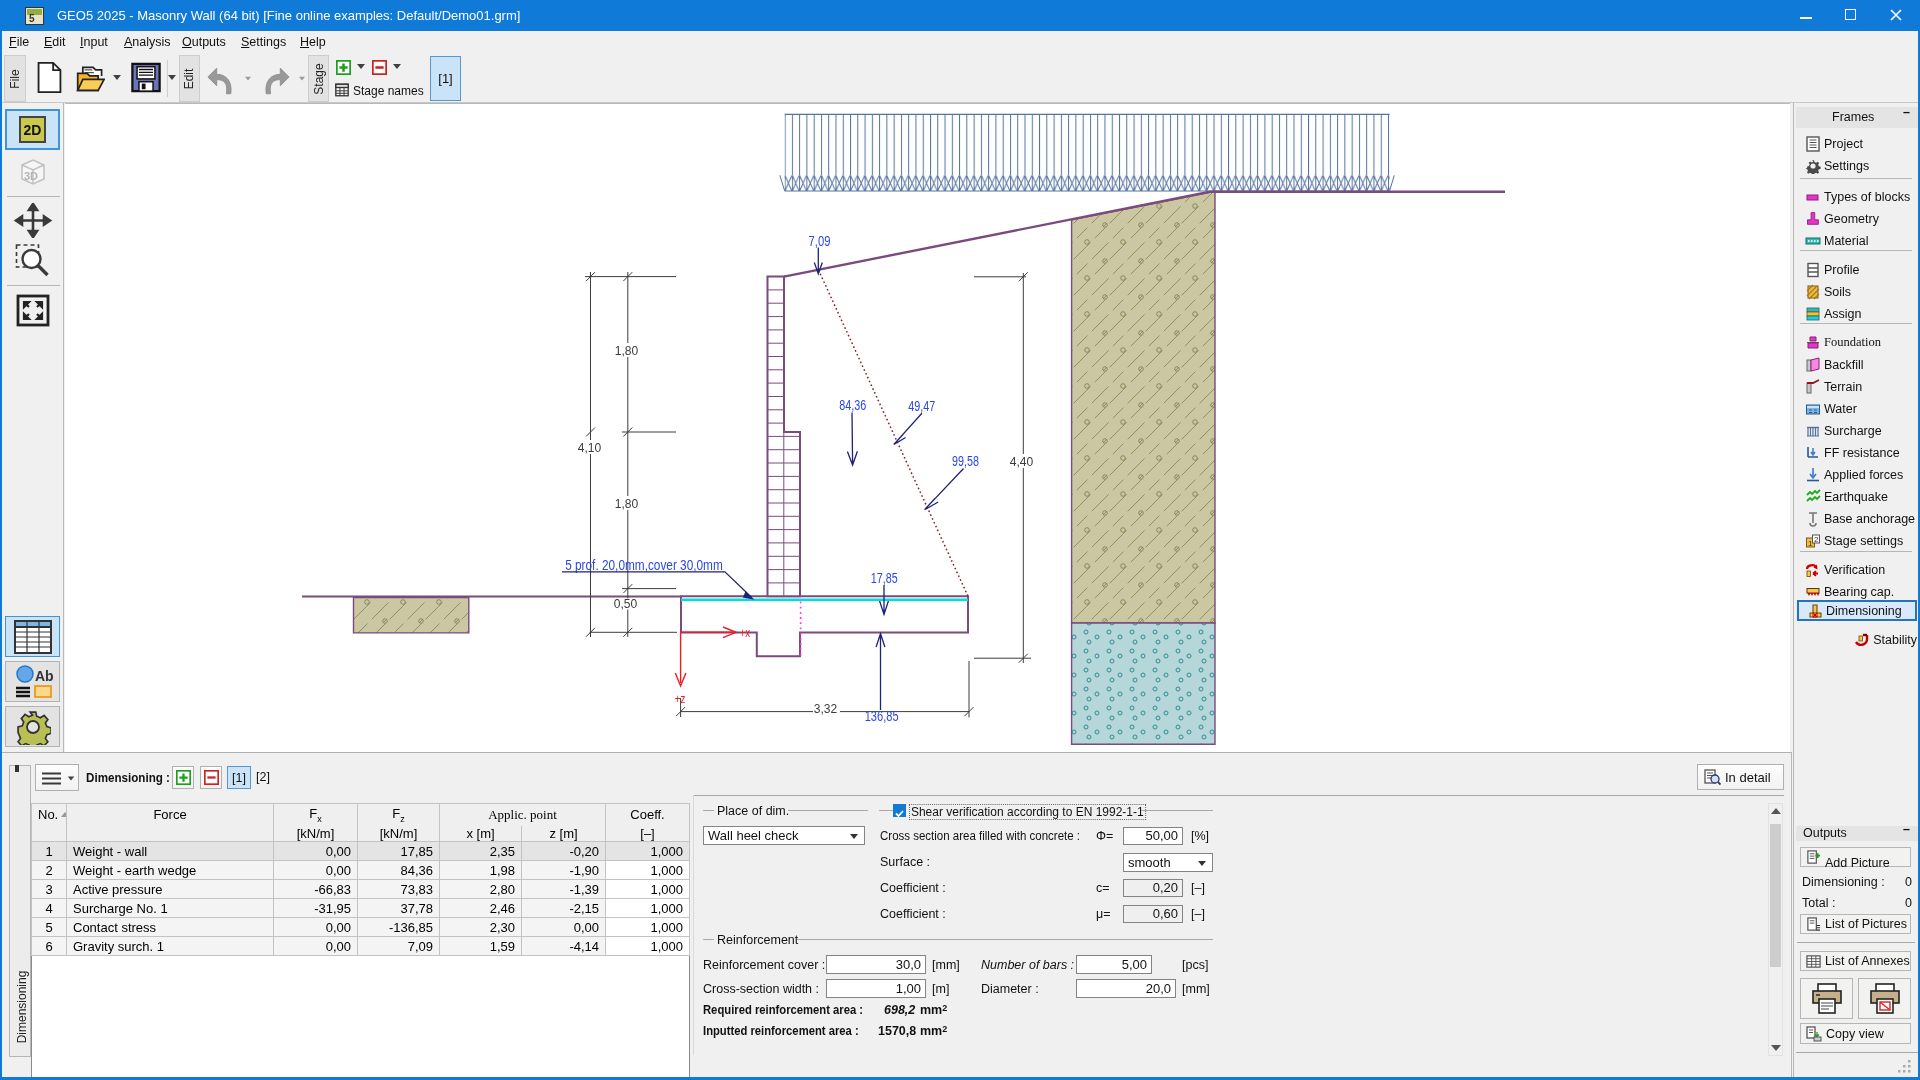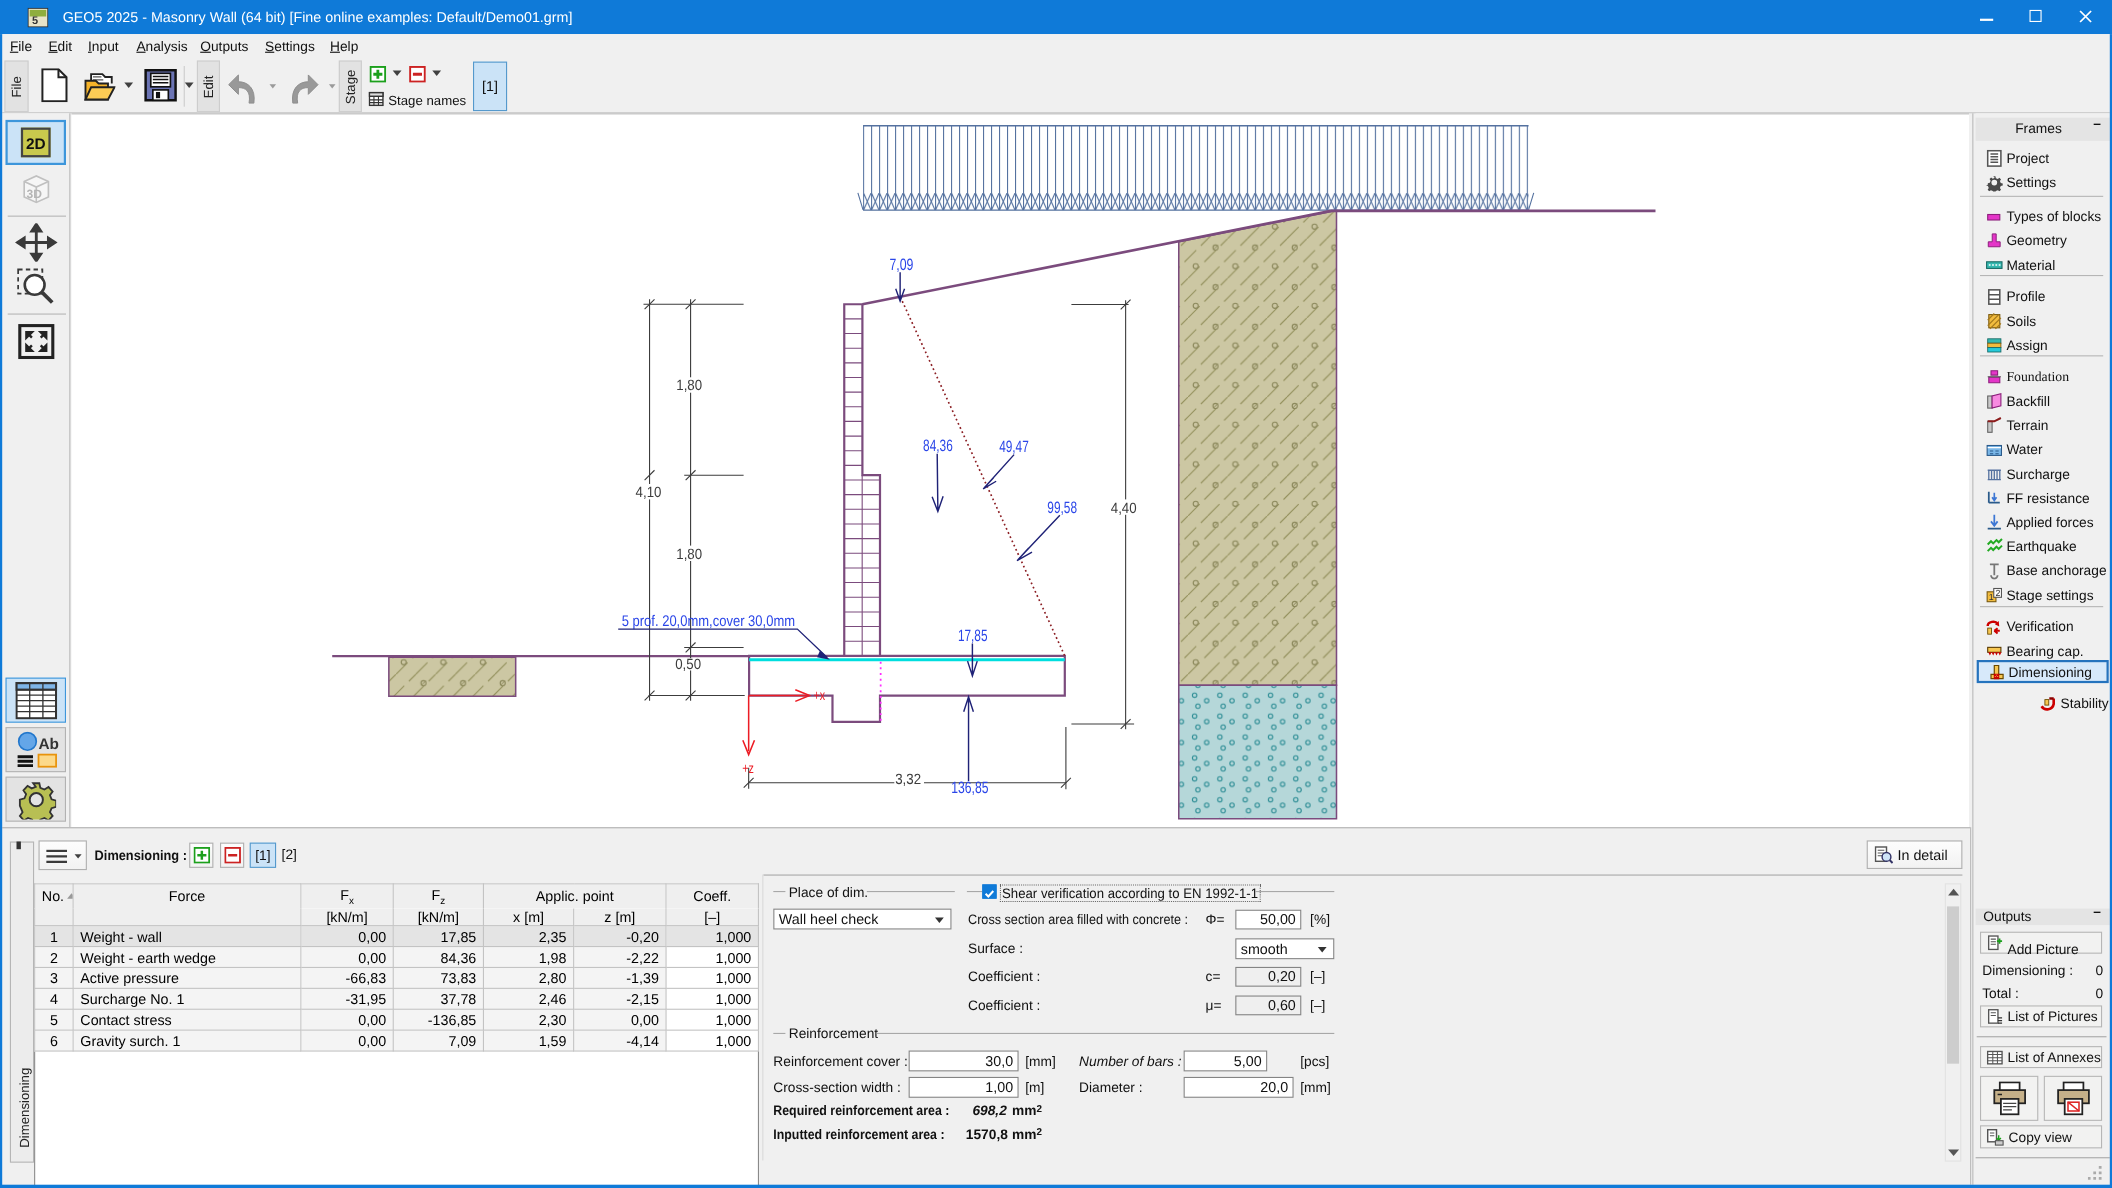--- a/index.html
+++ b/index.html
@@ -568,21 +568,21 @@
       <col style="width:82px">
       <col style="width:84px">
       <col style="width:84px">
     </colgroup>
   <tbody>
       <tr style="height:22px;">
     <th rowspan="2" style="vertical-align:top;padding-top:3px;">No.<span style="display:inline-block;width:0;height:0;border-left:4px solid transparent;border-right:4px solid transparent;border-bottom:5px solid #999;margin-left:3px;margin-bottom:2px;"></span></th>
     <th rowspan="2" style="vertical-align:top;padding-top:3px;">Force</th>
     <th style="border-bottom:none;">F<sub style="font-size:9px;">x</sub></th>
     <th style="border-bottom:none;">F<sub style="font-size:9px;">z</sub></th>
-    <th colspan="2" style="border-bottom:none;">Applic. point</th>
+    <th colspan="2" style="border-bottom:none;font-family:Liberation Serif, serif;">Applic. point</th>
     <th style="border-bottom:none;">Coeff.</th>
   </tr>
   <tr style="height:16px;">
         <th style="border-top:none;">[kN/m]</th>
         <th style="border-top:none;">[kN/m]</th>
         <th style="border-top:none;">x [m]</th>
         <th style="border-top:none;">z [m]</th>
         <th style="border-top:none;">[–]</th>
       </tr>
   <tr style="height:19px;background:#e4e4e4;">
@@ -593,21 +593,21 @@
         <td class="num">2,35</td>
         <td class="num">-0,20</td>
         <td class="num">1,000</td>
       </tr>
   <tr style="height:19px;background:#f4f4f4;">
         <td class="ctr">2</td>
         <td>Weight - earth wedge</td>
         <td class="num">0,00</td>
         <td class="num">84,36</td>
         <td class="num">1,98</td>
-        <td class="num">-2,22</td>
+        <td class="num">-1,90</td>
         <td class="num" style="background:#fff;">1,000</td>
       </tr>
   <tr style="height:19px;background:#f4f4f4;">
         <td class="ctr">3</td>
         <td>Active pressure</td>
         <td class="num">-66,83</td>
         <td class="num">73,83</td>
         <td class="num">2,80</td>
         <td class="num">-1,39</td>
         <td class="num" style="background:#fff;">1,000</td>

